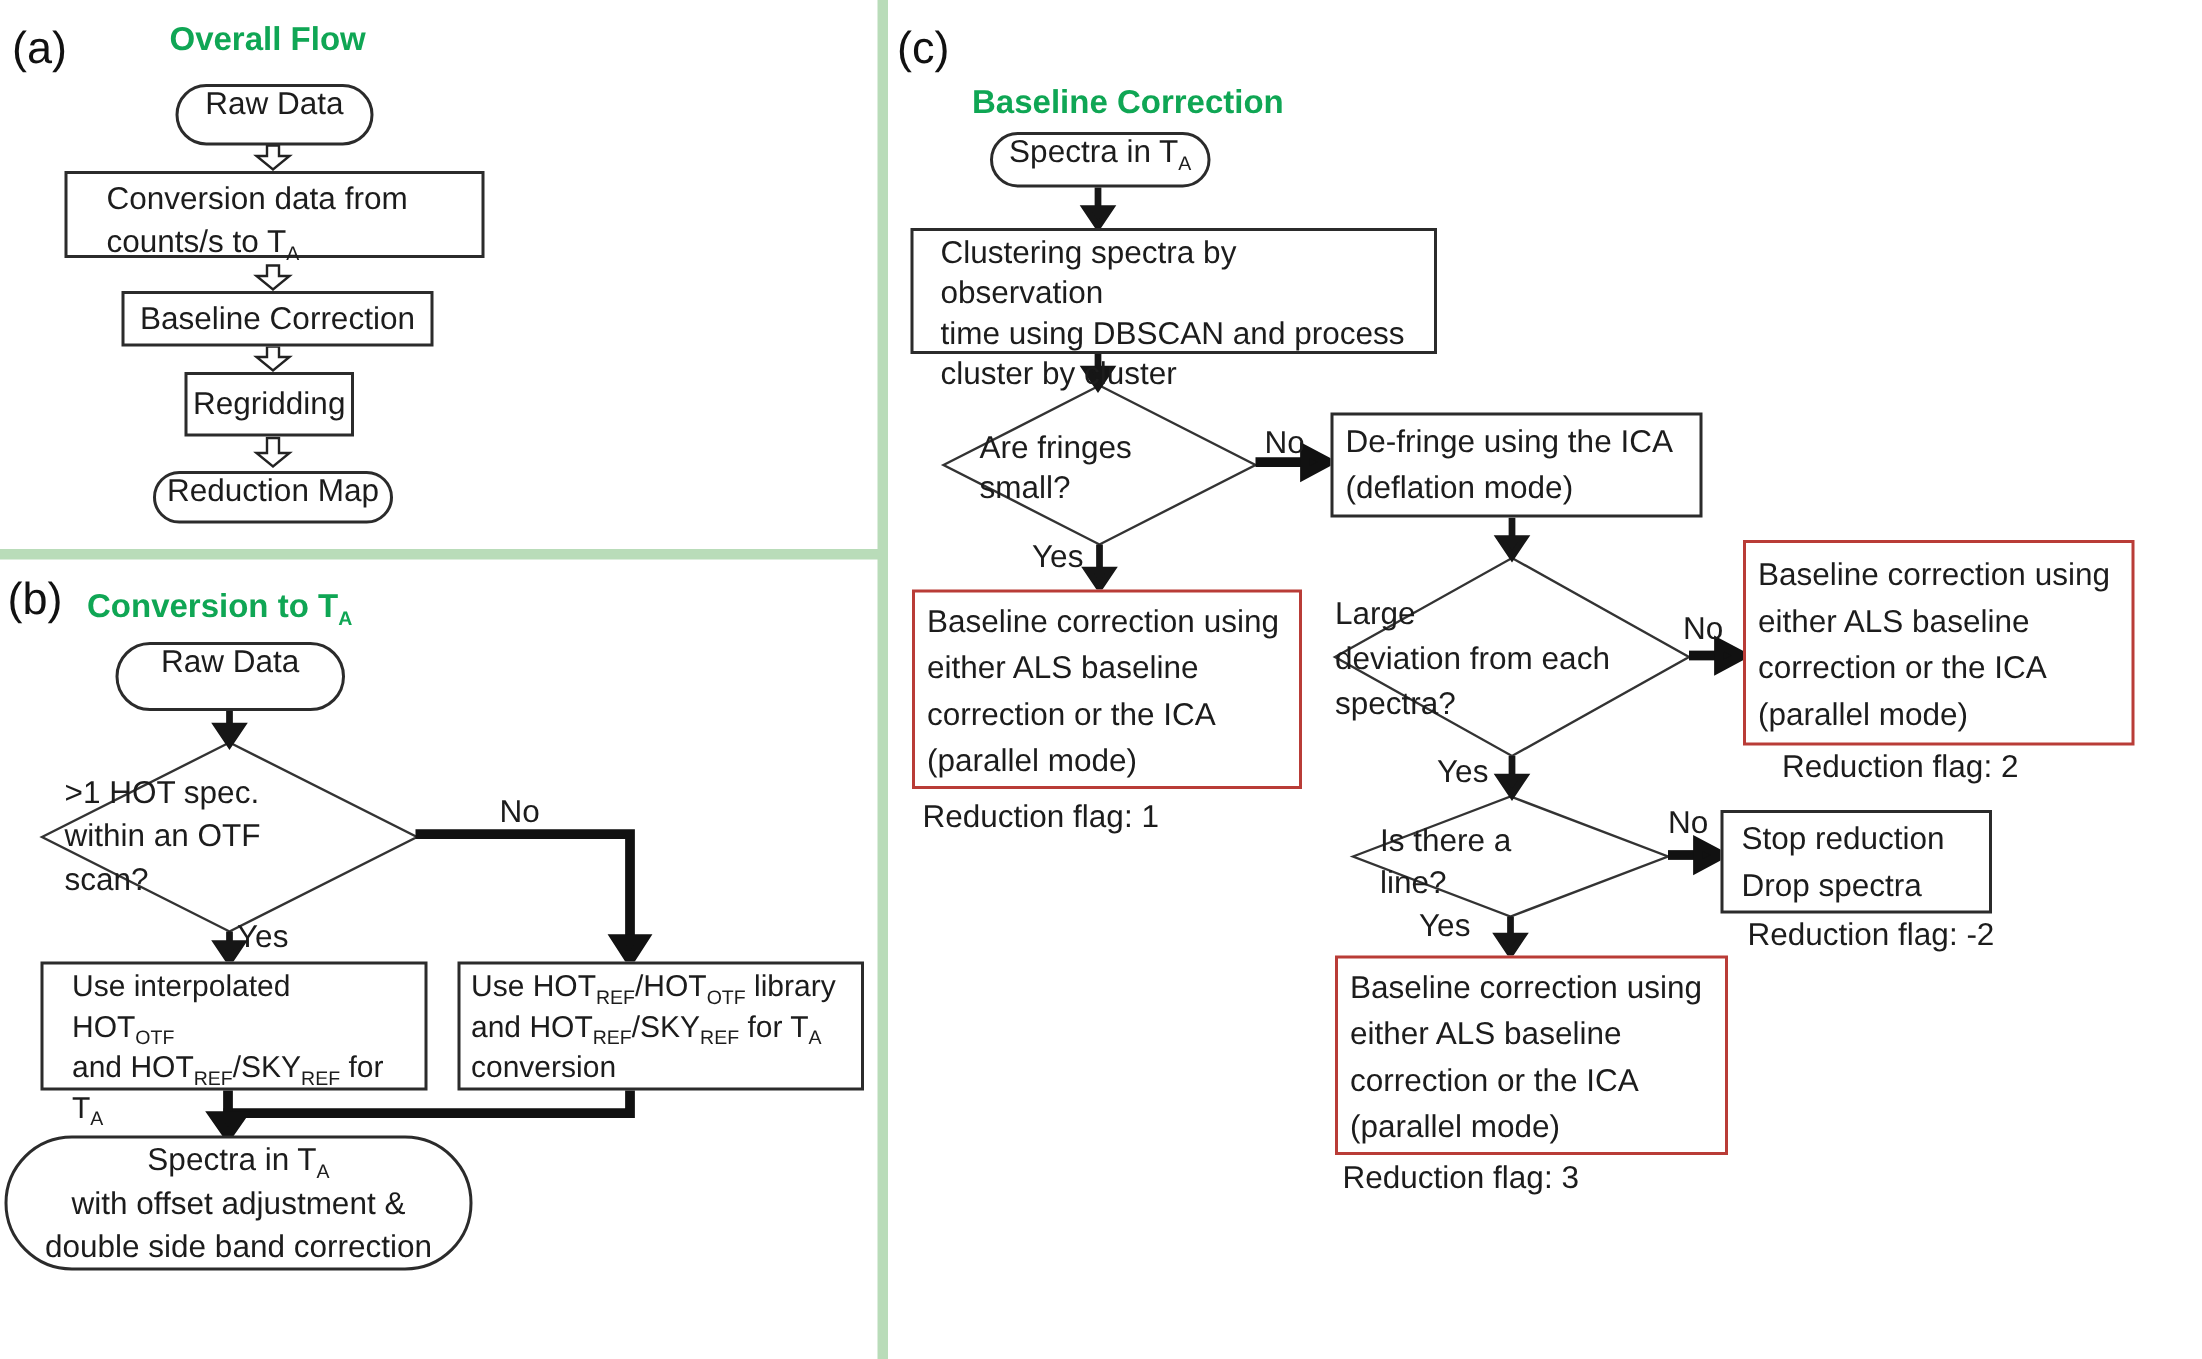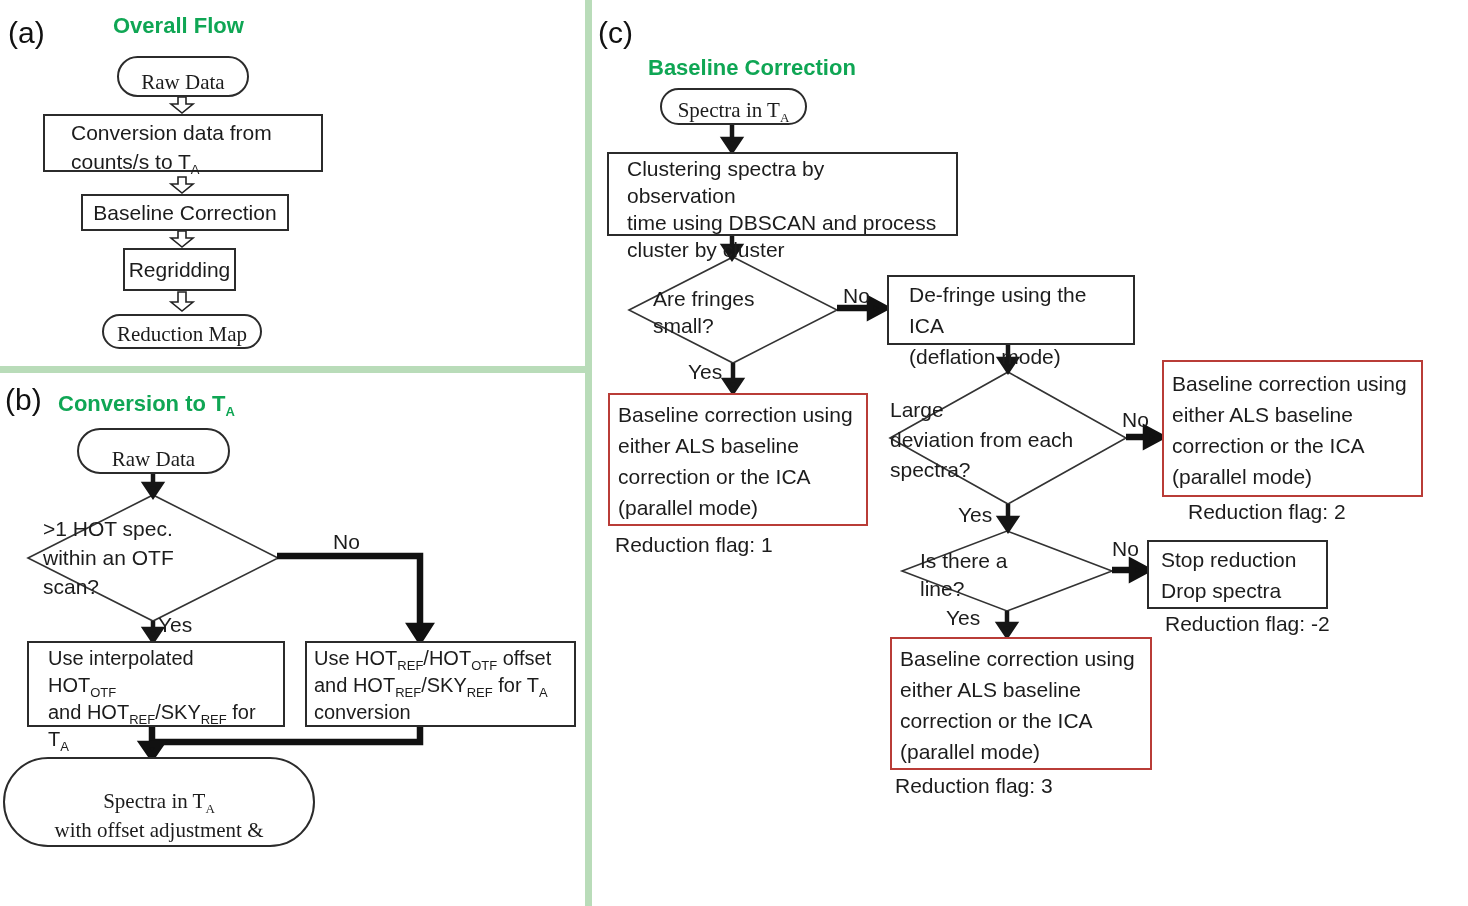--- a/index.html
+++ b/index.html
@@ -3,21 +3,21 @@
 <meta charset="utf-8">
 <style>
   * { margin:0; padding:0; box-sizing:border-box; }
   html,body { background:#fff; }
   body { font-family:"Liberation Sans", sans-serif; color:#1c1c1c; }
   #canvas { position:relative; width:1468px; height:906px; background:#fff; overflow:hidden; }
   #overlay { position:absolute; left:0; top:0; z-index:1; pointer-events:none; }
   .divider { position:absolute; background:var(--divider,#b9dcb9); z-index:0; }
   .box { position:absolute; z-index:2; background:#fff; border:2px solid #2b2b2b; font-size:21px; }
   .redb { border-color:var(--red,#b93c37); }
-  .pill { border-radius:999px; display:flex; flex-direction:column; justify-content:flex-end; align-items:center; text-align:center;font-family:Liberation Serif, serif; }
+  .pill { border-radius:999px; display:flex; flex-direction:column; justify-content:flex-start; align-items:center; text-align:center; }
   .flexc { display:flex; justify-content:center; align-items:center; text-align:center; }
   .dtext { position:absolute; z-index:2; font-size:21px; }
   .yn { position:absolute; z-index:2; font-weight:normal; font-size:21px; }
   .flag { position:absolute; z-index:2; font-size:21px; }
   .ptitle { position:absolute; z-index:2; font-weight:bold; font-size:22px; color:var(--green,#0fa654); }
   .plabel { position:absolute; z-index:2; font-size:30px; color:#111; }
   sub { font-size:13px; line-height:0; }
 </style>
 </head>
 <body>
@@ -141,28 +141,29 @@
   <div class="yn" style="left:333px;top:530px">No</div>
   <div class="yn" style="left:158px;top:613px">Yes</div>
 
   <div class="box" style="left:27px;top:641px;width:258px;height:86px;font-size:20px;line-height:27px;padding:2px 19px">
     <div><span>Use interpolated HOT</span><sub>OTF</sub></div>
     <div><span>and HOT</span><sub>REF</sub><span>/SKY</span><sub>REF</sub><span> for T</span><sub>A</sub></div>
     <div>conversion</div>
   </div>
 
   <div class="box" style="left:305px;top:641px;width:271px;height:86px;font-size:20px;line-height:27px;padding:2px 7px">
-    <div><span>Use HOT</span><sub>REF</sub><span>/HOT</span><sub>OTF</sub><span> offset</span></div>
+    <div><span>Use HOT</span><sub>REF</sub><span>/HOT</span><sub>OTF</sub><span> library</span></div>
     <div><span>and HOT</span><sub>REF</sub><span>/SKY</span><sub>REF</sub><span> for T</span><sub>A</sub></div>
     <div>conversion</div>
   </div>
 
   <div class="box pill" style="left:3px;top:757px;width:312px;height:90px;line-height:29px">
     <div><span>Spectra in T</span><sub>A</sub></div>
     <div>with offset adjustment &amp;</div>
+    <div>double side band correction</div>
   </div>
 
   <div class="plabel" style="left:598px;top:16px">(c)</div>
   <div class="ptitle" style="left:648px;top:55px">Baseline Correction</div>
 
   <div class="box pill" style="left:660px;top:88px;width:147px;height:37px">
     <div><span>Spectra in T</span><sub>A</sub></div>
   </div>
 
   <div class="box" style="left:607px;top:152px;width:351px;height:84px;line-height:27px;padding:1px 18px">
@@ -171,21 +172,21 @@
     <div>cluster by cluster</div>
   </div>
 
   <div class="dtext" style="left:653px;top:285px;width:160px;line-height:27px">
     <div>Are fringes</div>
     <div>small?</div>
   </div>
   <div class="yn" style="left:843px;top:284px">No</div>
   <div class="yn" style="left:688px;top:360px">Yes</div>
 
-  <div class="box" style="left:887px;top:275px;width:248px;height:70px;line-height:31px;padding:2px 20px">
+  <div class="box" style="left:887px;top:275px;width:248px;height:70px;line-height:31px;padding:2px 8px">
     <div>De-fringe using the ICA</div>
     <div>(deflation mode)</div>
   </div>
 
   <div class="box redb" style="left:608px;top:393px;width:260px;height:133px;line-height:31px;padding:4px 8px">
     <div>Baseline correction using</div>
     <div>either ALS baseline</div>
     <div>correction or the ICA</div>
     <div>(parallel mode)</div>
   </div>

